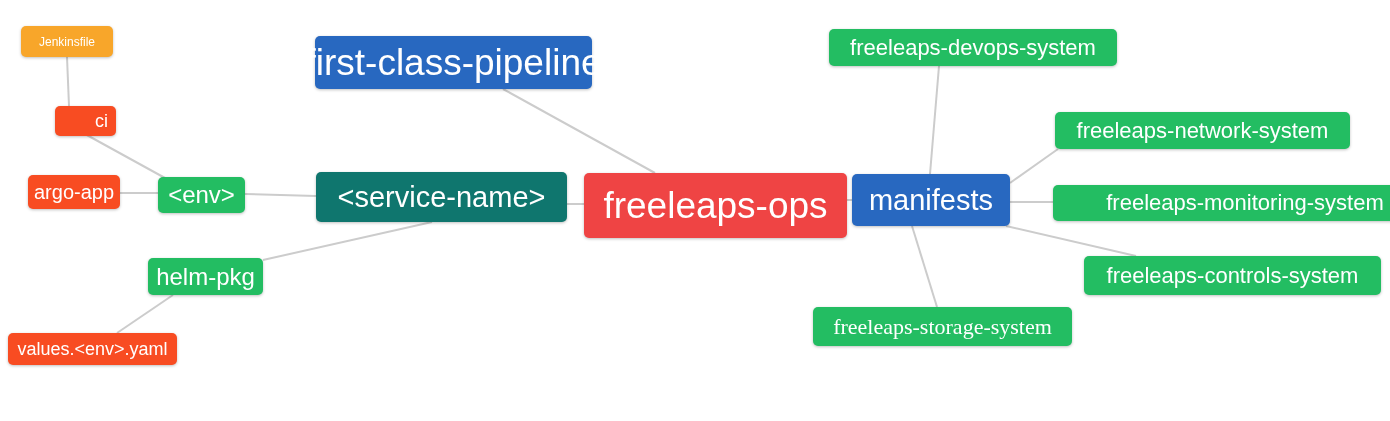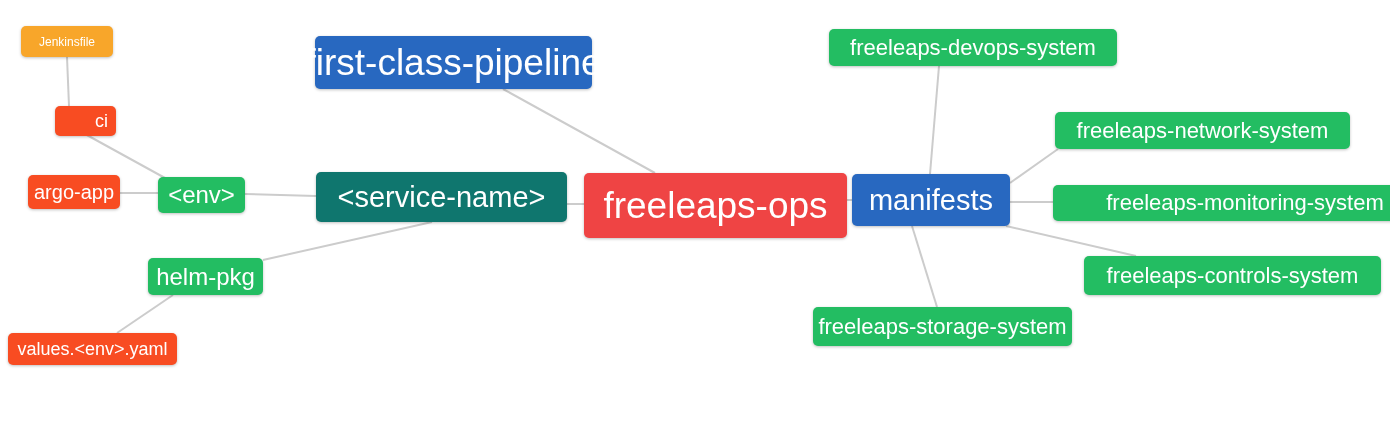--- a/index.html
+++ b/index.html
@@ -66,15 +66,15 @@
       <div class="node" style="left: 148px; top: 258px; width: 115px; height: 37px; font-size: 24px; background: rgb(35, 189, 98); color: rgb(255, 255, 255);">helm-pkg</div>
       <div class="node" style="left: 8px; top: 333px; width: 169px; height: 32px; font-size: 18px; background: rgb(248, 76, 34); color: rgb(255, 255, 255);">values.&lt;env&gt;.yaml</div>
       <div class="node" style="left: 315px; top: 36px; width: 277px; height: 53px; font-size: 37px; background: rgb(40, 104, 192); color: rgb(255, 255, 255);">first-class-pipeline</div>
       <div class="node" style="left: 316px; top: 172px; width: 251px; height: 50px; font-size: 29px; background: #0f766e; color: rgb(255, 255, 255);">&lt;service-name&gt;</div>
       <div class="node" style="left: 584px; top: 173px; width: 263px; height: 65px; font-size: 37px; background: #ef4444; color: rgb(255, 255, 255);">freeleaps-ops</div>
       <div class="node" style="left: 852px; top: 174px; width: 158px; height: 52px; font-size: 29px; background: rgb(40, 104, 192); color: rgb(255, 255, 255);">manifests</div>
       <div class="node" style="left: 797px; top: 29px; width: 288px; height: 37px; font-size: 22px; background: rgb(35, 189, 98); color: rgb(255, 255, 255); margin-left: 32px;">freeleaps-devops-system</div>
       <div class="node" style="left: 1055px; top: 112px; width: 295px; height: 37px; font-size: 22px; background: rgb(35, 189, 98); color: rgb(255, 255, 255);">freeleaps-network-system</div>
       <div class="node" style="left: 1053px; top: 185px; width: 320px; height: 36px; font-size: 22px; background: rgb(35, 189, 98); color: rgb(255, 255, 255); padding-left: 32px;">freeleaps-monitoring-system</div>
       <div class="node" style="left: 1060px; top: 256px; width: 297px; height: 39px; font-size: 22px; background: rgb(35, 189, 98); color: rgb(255, 255, 255); margin-left: 24px;">freeleaps-controls-system</div>
-      <div class="node" style="left: 813px; top: 307px; width: 259px; height: 39px; font-size: 22px; background: rgb(35, 189, 98); color: rgb(255, 255, 255);">freeleaps-storage-system</div>
+      <div class="node" style="left: 813px; top: 307px; width: 259px; height: 39px; font-size: 22px; background: rgb(35, 189, 98); color: rgb(255, 255, 255); font-family: Liberation Serif, serif;">freeleaps-storage-system</div>
     </div>
 </div>
 
 </body></html>

